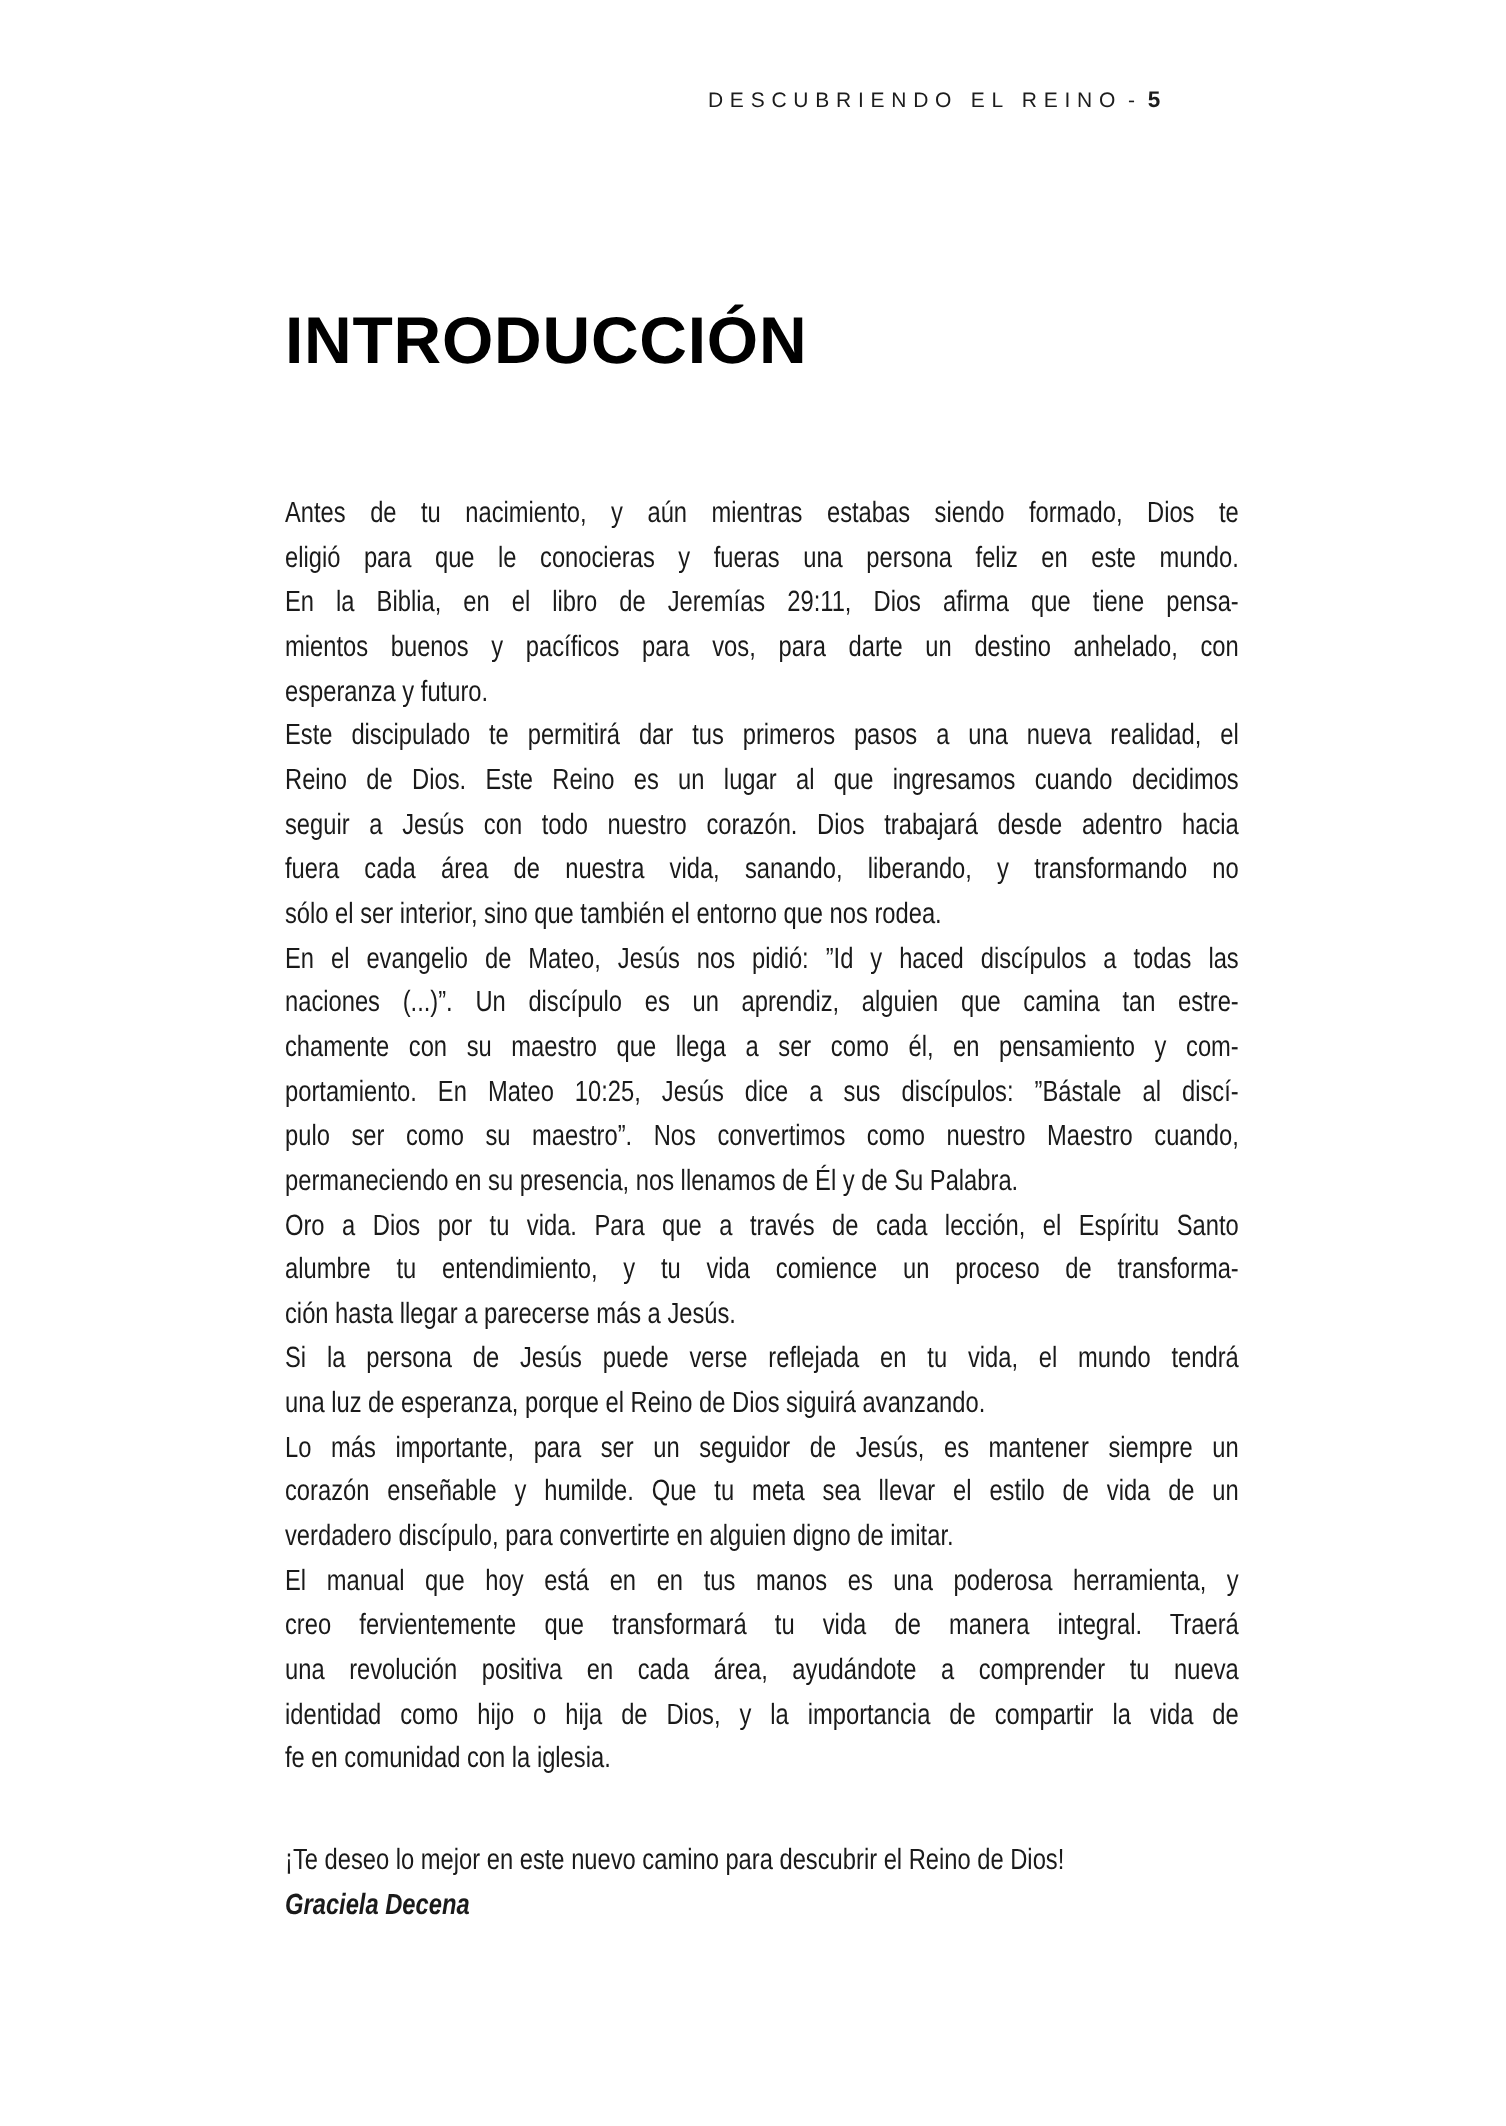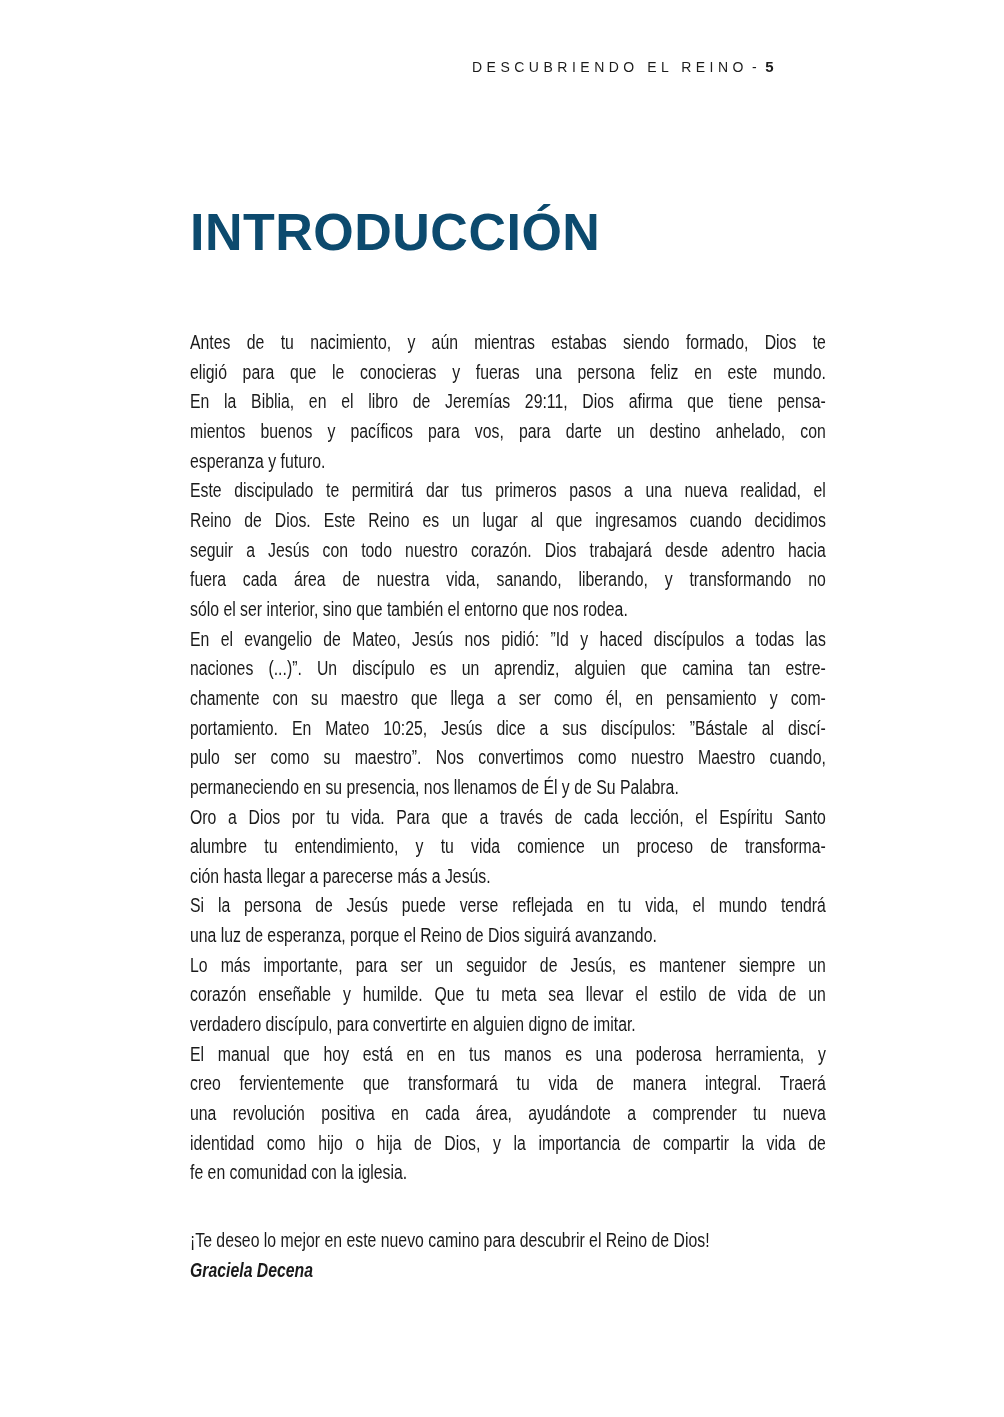--- a/index.html
+++ b/index.html
@@ -31,25 +31,25 @@
   }
   .running-header .pagenum {
     font-weight: 700;
     font-size: 15px;
   }
   .section-title {
     position: absolute;
     left: 190px;
     top: 206px;
     margin: 0;
-    font-size: 52px;
+    font-size: 44px;
     line-height: 1;
     font-weight: 700;
     letter-spacing: 0.5px;
-    color: #0c4a6e;
+    color: #000000;
   }
   
   .bodycol {
     position: absolute;
     left: 190px;
     top: 328px;
     width: 784px;
     transform: scaleX(0.811);
     transform-origin: 0 0;
     font-size: 19.5px;

